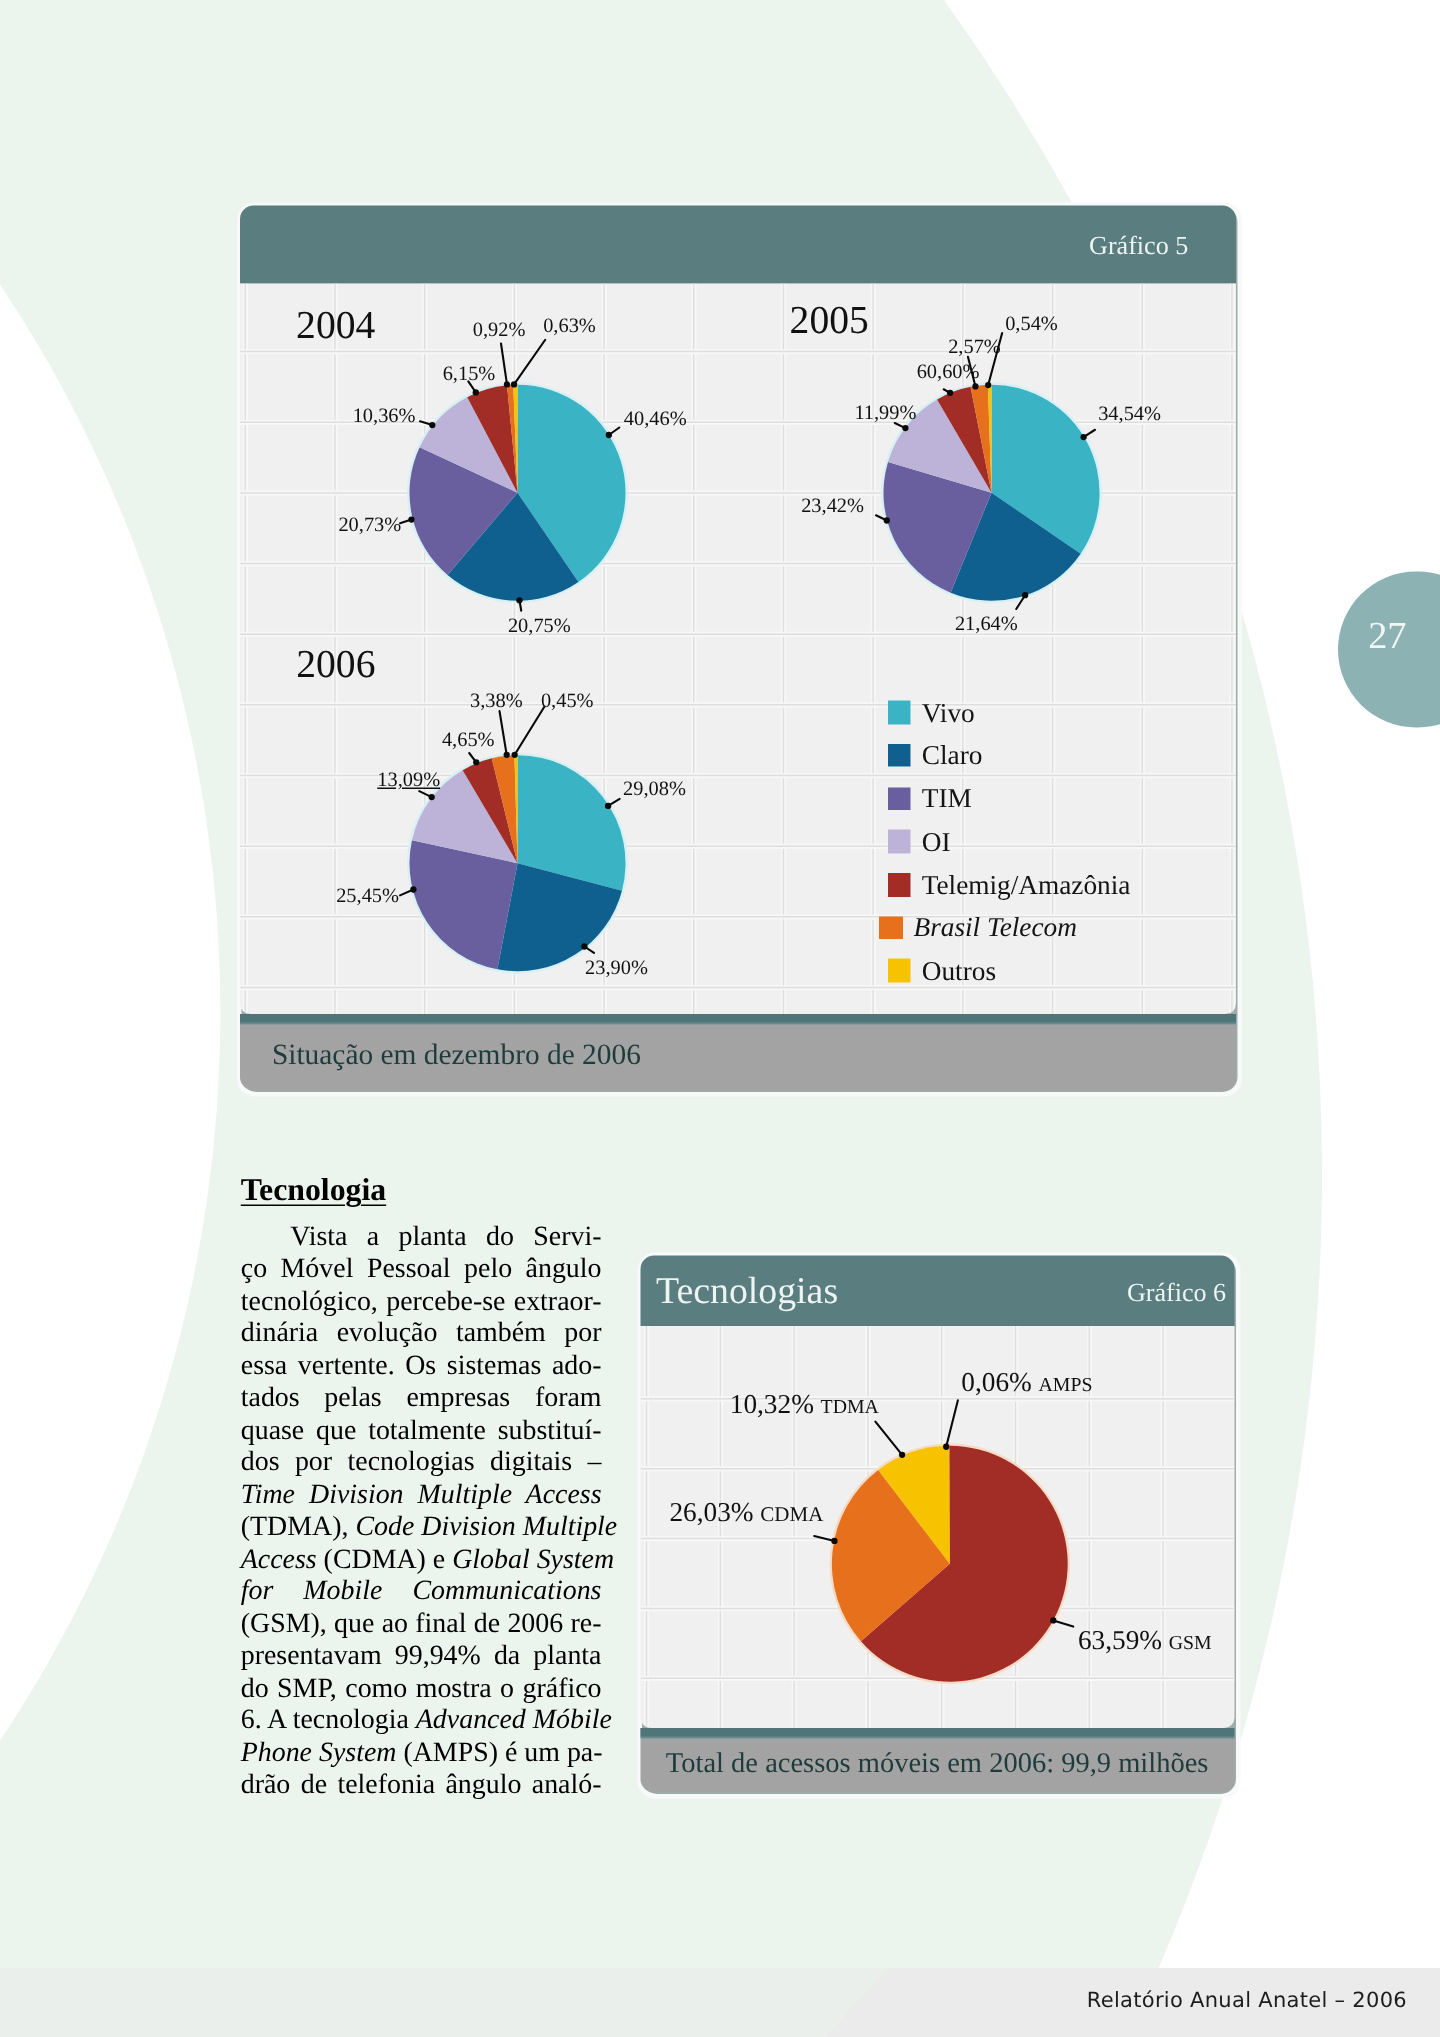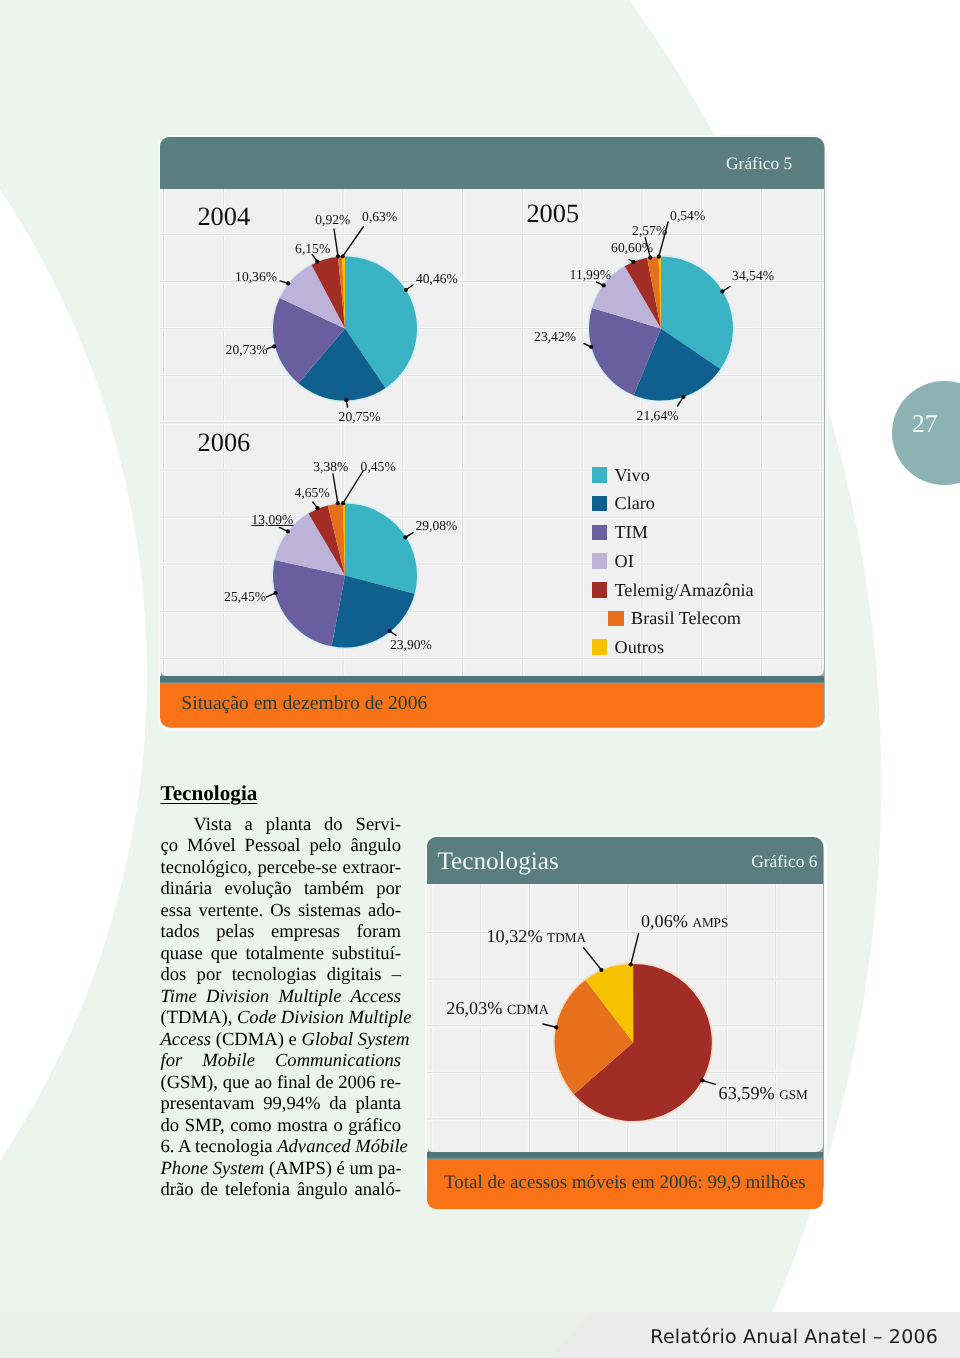--- a/index.html
+++ b/index.html
@@ -7,21 +7,21 @@
 *{-webkit-font-smoothing:antialiased;text-rendering:geometricPrecision;}
 body{width:960px;height:1358px;font-family:"Liberation Serif",serif;overflow:hidden;}
 #page{position:relative;width:960px;height:1358px;overflow:hidden;background:#ffffff;}
 .abs{position:absolute;}
 #bg{position:absolute;left:0;top:0;width:960px;height:1358px;}
 .panel{position:absolute;}
 .panel-head{position:absolute;background:#5a7d80;border-radius:9px 9px 0 0;color:#eef4f2;}
 .panel-head .ttl{position:absolute;top:50%;transform:translateY(-48%);white-space:nowrap;}
 .panel-head .gl{position:absolute;top:50%;transform:translateY(-46%);white-space:nowrap;}
 .panel-plot{position:absolute;background:#f0f0f0;border-radius:0 0 7px 7px;overflow:hidden;}
-.panel-cap{position:absolute;background:#f97316;border-radius:0 0 9px 9px;color:#1d3c3b;}
+.panel-cap{position:absolute;background:#a3a3a3;border-radius:0 0 9px 9px;color:#1d3c3b;}
 .panel-cap .capdark{position:absolute;left:0;top:0;right:0;height:7px;background:linear-gradient(to bottom,#4f7578 0%,#4f7578 70%,#6e9697 100%);border-radius:0;}
 .panel-cap .captxt{position:absolute;top:50%;transform:translateY(-40%);white-space:nowrap;}
 .gridsvg{position:absolute;left:0;top:0;}
 .yr{position:absolute;color:#111;white-space:nowrap;}
 .plabel{position:absolute;color:#111;white-space:nowrap;font-size:13.6px;line-height:1;}
 .leg-row{position:absolute;display:flex;align-items:center;}
 .leg-sw{width:15.5px;height:15.5px;display:block;flex:0 0 auto;}
 .leg-tx{margin-left:7.5px;font-size:18.2px;color:#141414;white-space:nowrap;line-height:1;}
 #article{position:absolute;}
 #article h2{margin:0;padding:0;font-size:21.2px;font-weight:bold;color:#000;line-height:21px;height:28.5px;position:relative;top:-2.5px;}
@@ -49,21 +49,21 @@
       </defs>
  <g clip-path="url(#pageclip)">
   <path d="M 0 -10 L 622 -10 A 1341 1341 0 0 1 772 1313 L -10 1313 Z" fill="#ecf4ee"></path>
   <path d="M 0 189.6 A 875 875 0 0 1 0 1160.4 L -30 1160.4 L -30 189.6 Z" fill="#ffffff"></path>
  </g>
 </svg>
 <svg id="botband" width="960" height="46" viewBox="0 0 960 46">
       <rect x="0" y="0" width="960" height="46" fill="#eaefec"></rect>
       <path d="M 592 0 L 960 0 L 960 46 L 550 46 Z" fill="#eaebea"></path>
     </svg>
-<div id="footer" style="right:22px;top:1325.5px;font-size:19px;letter-spacing:.2px;">Relatório Anual Anatel – 2006</div>
+<div id="footer" style="right:22px;top:1325.5px;font-size:14px;letter-spacing:.2px;">Relatório Anual Anatel – 2006</div>
 <div id="pagenum" style="left:892px;top:380.5px;width:104.5px;height:104.5px;">
       <span style="left:20.1px;top:30.5px;transform:none;font-size:25.5px;">27</span>
     </div>
 <div class="panel" style="left:160px;top:136.7px;width:664px;">
   <div class="abs" style="left:-2.0px;top:-2.0px;width:670.0px;height:596.8px;background:#f7faf8;border-radius:12px;"></div>
   <div class="abs" style="left:1.2px;top:1.0px;width:664px;height:590.8px;background:rgba(85,110,108,0.55);border-radius:10px;"></div>
   <div class="panel-head" style="left:0;top:0;width:664px;height:52.8px;">
     <div class="gl" style="right:31.8px;font-size:17.4px;">Gráfico 5</div>
   </div>
   <div class="panel-plot" style="left:0;top:52.8px;width:664px;height:487px;">
@@ -220,21 +220,21 @@
           <span class="leg-tx">TIM</span>
         </div>
     <div class="leg-row" style="left:431.5px;top:362.5px;">
           <span class="leg-sw" style="background:#bdb3d8;"></span>
           <span class="leg-tx">OI</span>
         </div>
     <div class="leg-row" style="left:431.5px;top:391.2px;justify-content:flex-end;">
           <span class="leg-sw" style="background:#a22d27;"></span>
           <span class="leg-tx">Telemig/Amazônia</span>
         </div>
-    <div class="leg-row" style="left:448px;top:419.9px;">
+    <div class="leg-row" style="left:426px;top:419.9px;font-style:italic;">
           <span class="leg-sw" style="background:#e7701c;"></span>
           <span class="leg-tx">Brasil Telecom</span>
         </div>
     <div class="leg-row" style="left:431.5px;top:448.6px;">
           <span class="leg-sw" style="background:#f7c300;"></span>
           <span class="leg-tx">Outros</span>
         </div>
   </div>
   <div class="panel-cap" style="left:0;top:539.8px;width:664px;height:51px;">
     <div class="capdark"></div>
@@ -315,18 +315,18 @@
           <line x1="174.4" y1="85.9" x2="156.6" y2="63.7" stroke="#0a0a0a" stroke-width="1.4" stroke-linecap="round"></line>
           <circle cx="174.4" cy="85.9" r="2.1" fill="#0a0a0a"></circle>
           <line x1="203.8" y1="80.5" x2="211.6" y2="49.5" stroke="#0a0a0a" stroke-width="1.4" stroke-linecap="round"></line>
           <circle cx="203.8" cy="80.5" r="2.1" fill="#0a0a0a"></circle>
         </svg>
     <div class="plabel" style="left:291.6px;top:199.6px;font-size:18.2px;"><span>63,59%</span><span style="font-size:13.2px;margin-left:4.5px;">GSM</span></div>
     <div class="plabel" style="left:19.3px;top:115.1px;font-size:18.2px;"><span>26,03%</span><span style="font-size:14px;margin-left:4.5px;">CDMA</span></div>
     <div class="plabel" style="left:59.5px;top:43.1px;font-size:18.2px;"><span>10,32%</span><span style="font-size:13.2px;margin-left:4.5px;">TDMA</span></div>
     <div class="plabel" style="left:213.9px;top:27.8px;font-size:18.2px;"><span>0,06%</span><span style="font-size:13.2px;margin-left:4.5px;">AMPS</span></div>
   </div>
-  <div class="panel-cap" style="left:0;top:315px;width:396px;height:57px;">
+  <div class="panel-cap" style="left:0;top:315px;width:396px;height:43px;">
     <div class="capdark"></div>
     <div class="captxt" style="left:16.9px;font-size:19.0px;">Total de acessos móveis em 2006: 99,9 milhões</div>
   </div>
 </div>
 </div>
 
 </body></html>

